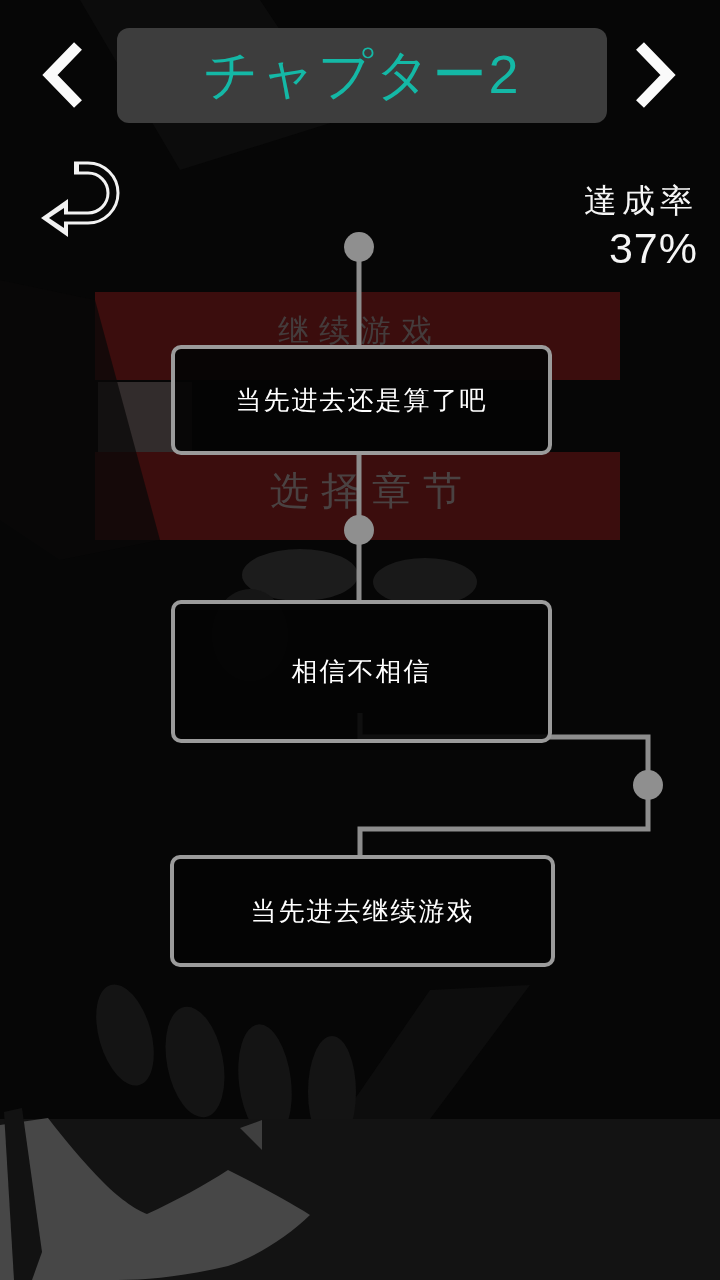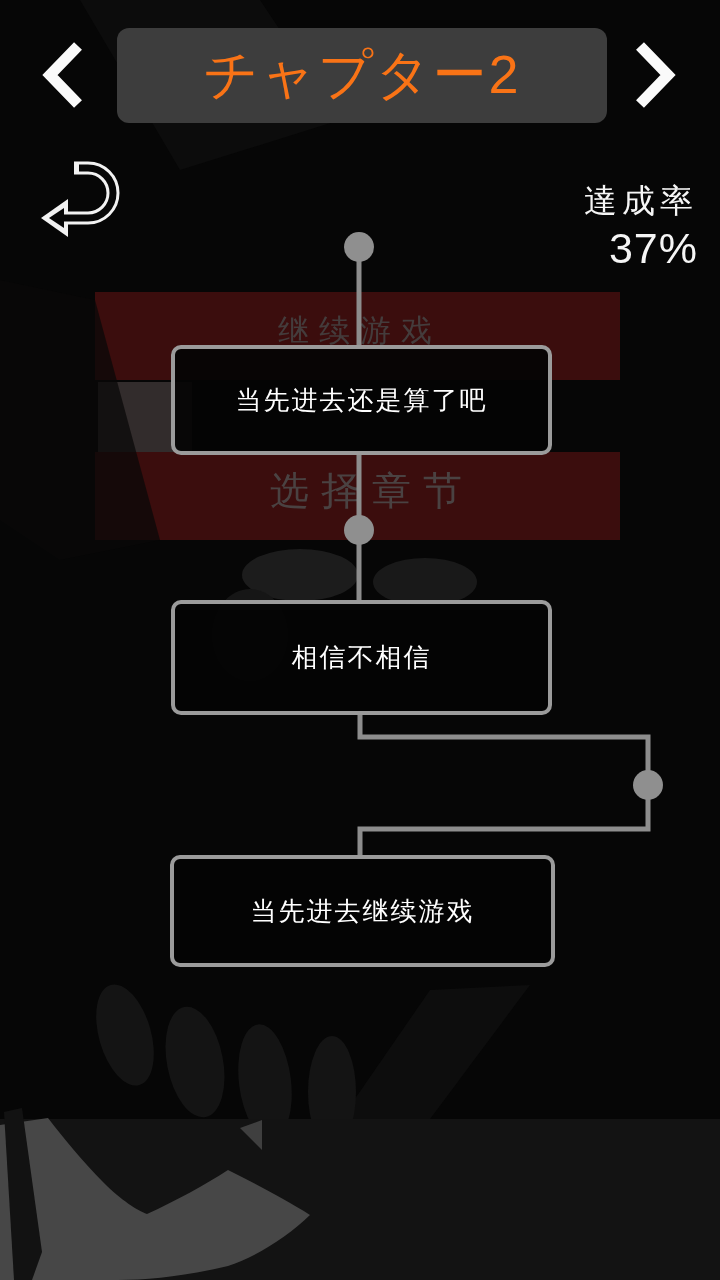--- a/index.html
+++ b/index.html
@@ -15,21 +15,21 @@
   
   .chev-btn{position:absolute;top:40px;width:44px;height:70px;cursor:pointer;}
   .chev-left{left:40px;}
   .chev-right{left:634px;}
   .title-plate{
     position:absolute;left:117px;top:28px;width:490px;height:95px;
     background:#3d3d3d;border-radius:12px;
     display:flex;align-items:center;justify-content:center;
   }
   .title-text{
-    color:#f97316;font-size:54px;letter-spacing:2px;white-space:nowrap;
+    color:#14b8a6;font-size:54px;letter-spacing:2px;white-space:nowrap;
   }
 
   
   .return-btn{position:absolute;left:36px;top:156px;width:88px;height:84px;cursor:pointer;}
 
   
   .achievement{
     position:absolute;top:180px;right:22px;text-align:right;color:#f5f5f5;
   }
   .achievement .lbl{font-size:33px;line-height:42px;letter-spacing:5px;}
@@ -45,21 +45,21 @@
   
   .flow-svg{position:absolute;left:0;top:0;z-index:2;}
   .node{
     position:absolute;z-index:3;box-sizing:border-box;
     border:4px solid #9b9b9b;border-radius:10px;background:rgba(4,4,4,0.92);
     display:flex;flex-direction:row;align-items:center;justify-content:center;
     color:#ffffff;font-size:26px;line-height:31px;letter-spacing:2px;
     text-align:center;cursor:pointer;
   }
   .node1{left:171px;top:345px;width:381px;height:110px;}
-  .node2{left:171px;top:600px;width:381px;height:115px;}
+  .node2{left:171px;top:600px;width:381px;height:143px;}
   .node3{left:170px;top:855px;width:385px;height:112px;}
 
   .bg-layer{position:absolute;left:0;top:0;z-index:0;}
   .fg-text-layer{z-index:1;}
 </style>
 </head>
 <body>
 
 <div class="screen">
 

